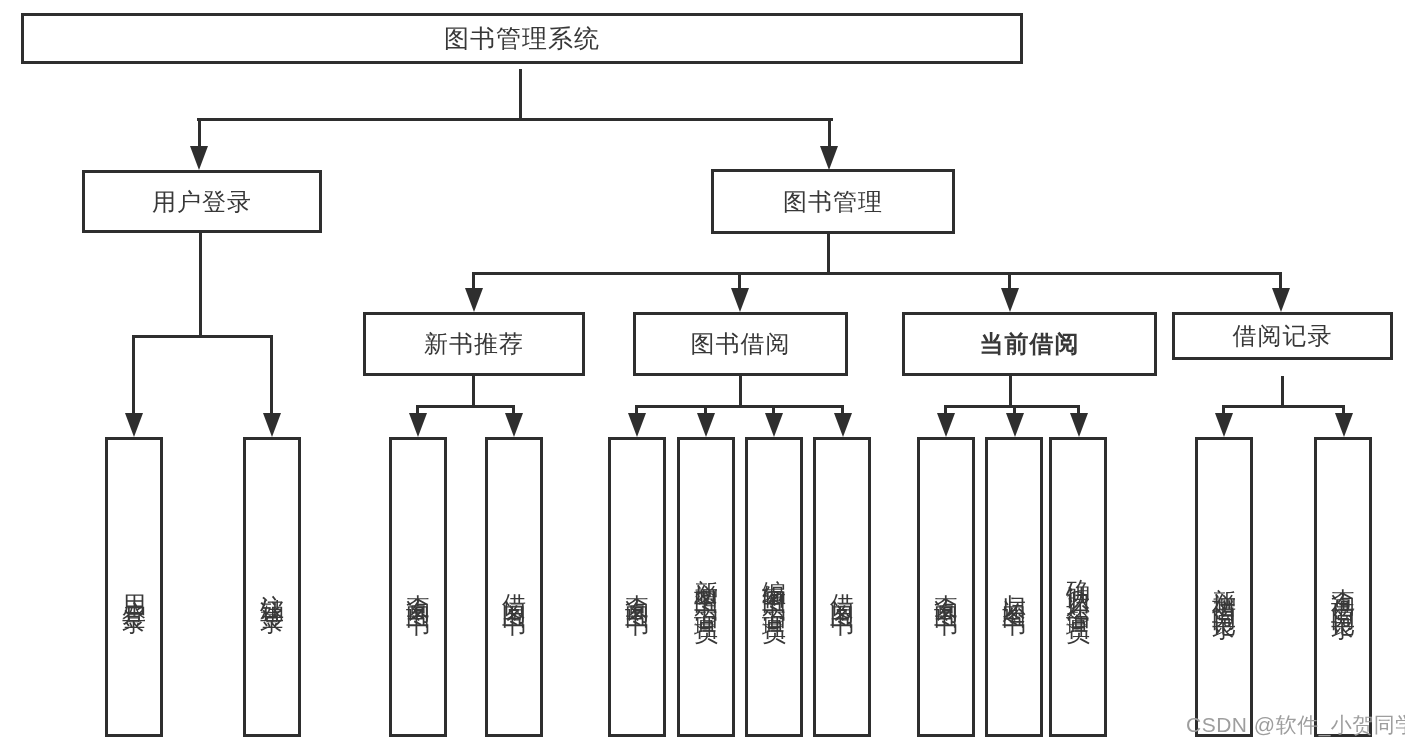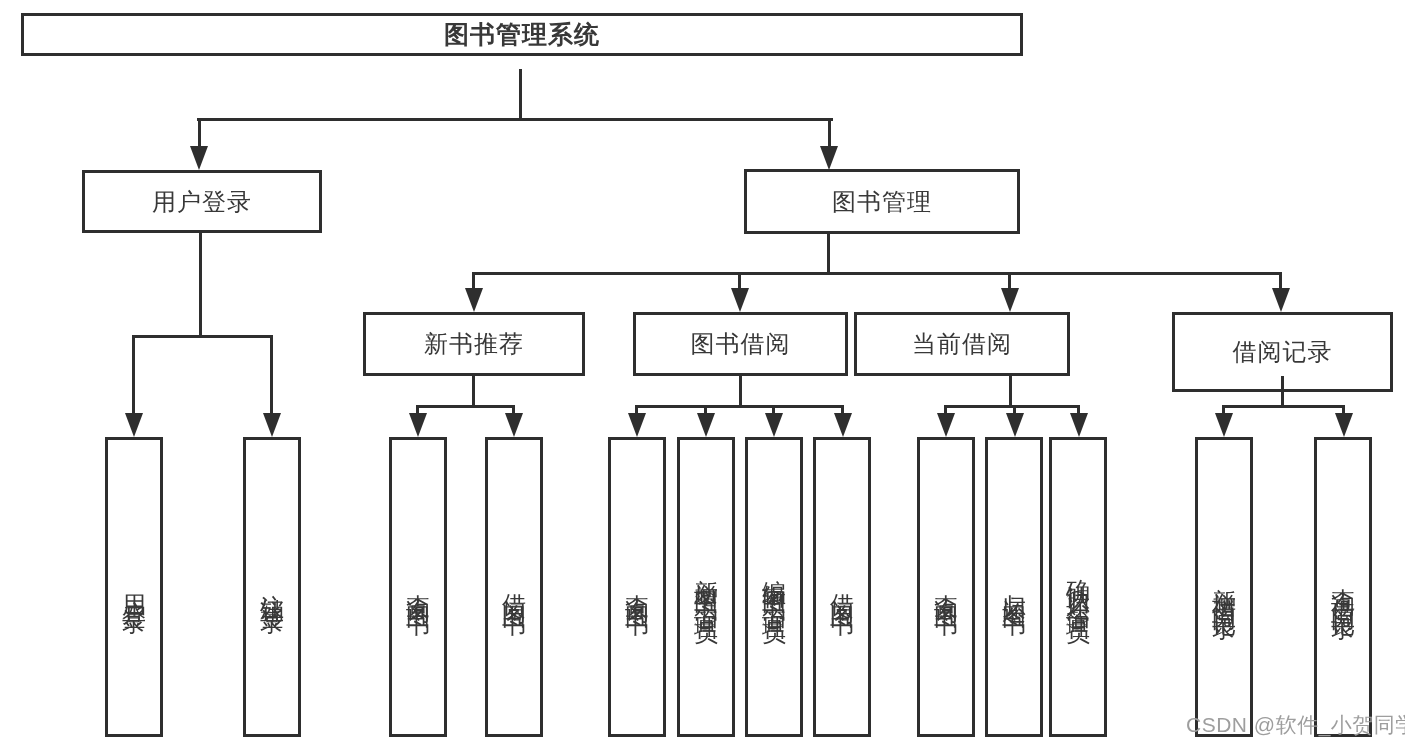--- a/index.html
+++ b/index.html
@@ -26,27 +26,27 @@
     top:437px;height:300px;width:58px;
     box-sizing:border-box;
     border:3px solid #2e2e2e;
     background:#ffffff;
     display:flex;align-items:center;justify-content:center;
     writing-mode:vertical-lr;
     font-size:24px;letter-spacing:6px;
     line-height:1;
   }
   
-  .b-root {left:21px; top:13px; width:1002px;height:43px;font-size:25px;font-weight:bold;}
+  .b-root {left:21px; top:13px; width:1002px;height:51px;font-size:25px;}
   .b-login{left:82px; top:170px;width:240px; height:63px;}
-  .b-mgmt {left:744px;top:169px;width:276px; height:65px;}
+  .b-mgmt {left:711px;top:169px;width:244px; height:65px;}
   .b-l3-0 {left:363px;top:312px;width:222px; height:64px;}
   .b-l3-1 {left:633px;top:312px;width:215px; height:64px;}
-  .b-l3-2 {left:854px;top:312px;width:216px; height:64px;}
-  .b-l3-3 {left:1172px;top:312px;width:221px;height:80px;}
+  .b-l3-2 {left:902px;top:312px;width:255px; height:64px;font-weight:bold;}
+  .b-l3-3 {left:1172px;top:312px;width:221px;height:48px;}
   .v0 {left:105px;}
   .v1 {left:243px;}
   .v2 {left:389px;}
   .v3 {left:485px;}
   .v4 {left:608px;}
   .v5 {left:677px;}
   .v6 {left:745px;}
   .v7 {left:813px;}
   .v8 {left:917px;}
   .v9 {left:985px;}

